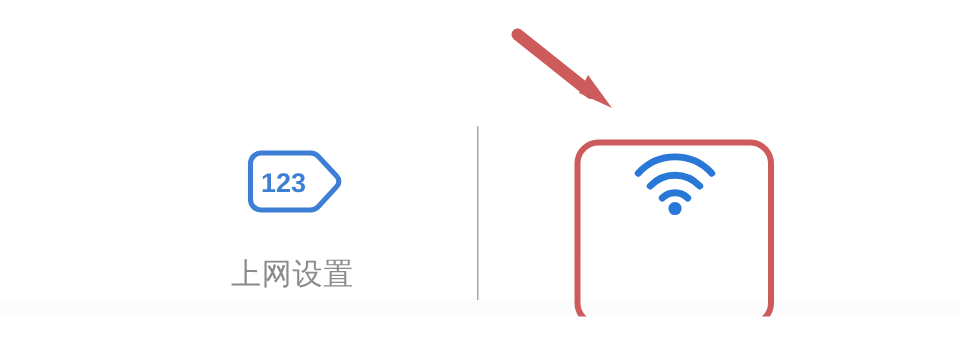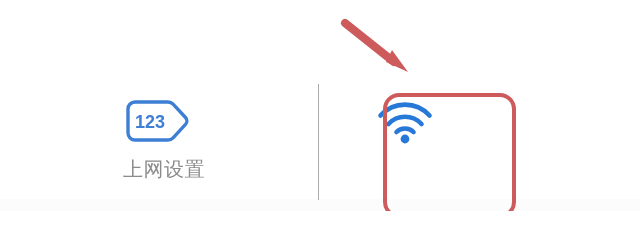--- a/index.html
+++ b/index.html
@@ -37,47 +37,48 @@
     width: 1px;
     height: 116px;
     background: #8e8e93;
     opacity: 0.75;
   }
   
   .tile {
     position: absolute;
     display: flex;
     flex-direction: column;
-    align-items: flex-start;
+    align-items: center;
     justify-content: flex-start;
   }
   .tile-internet {
     left: 123px;
     top: 96px;
     width: 144px;
   }
   .tile-wifi {
     left: 375px;
     top: 96px;
     width: 150px;
   }
   .tile-icon {
     height: 52px;
     display: flex;
     align-items: center;
     justify-content: center;
   }
   .tile-label {
-    margin-top: 8px;
+    margin-top: 24px;
     font-size: 20px;
     line-height: 26px;
     color: #8b8b8b;
     letter-spacing: 0.5px;
     white-space: nowrap;
     text-align: center;
+    font-family: Liberation Mono, monospace;
   }
   
   .highlight-box {
     position: absolute;
     left: 383px;
     top: 93px;
     width: 133px;
     height: 125px;
     border: 4px solid #ce5b5b;
     border-radius: 16px;

